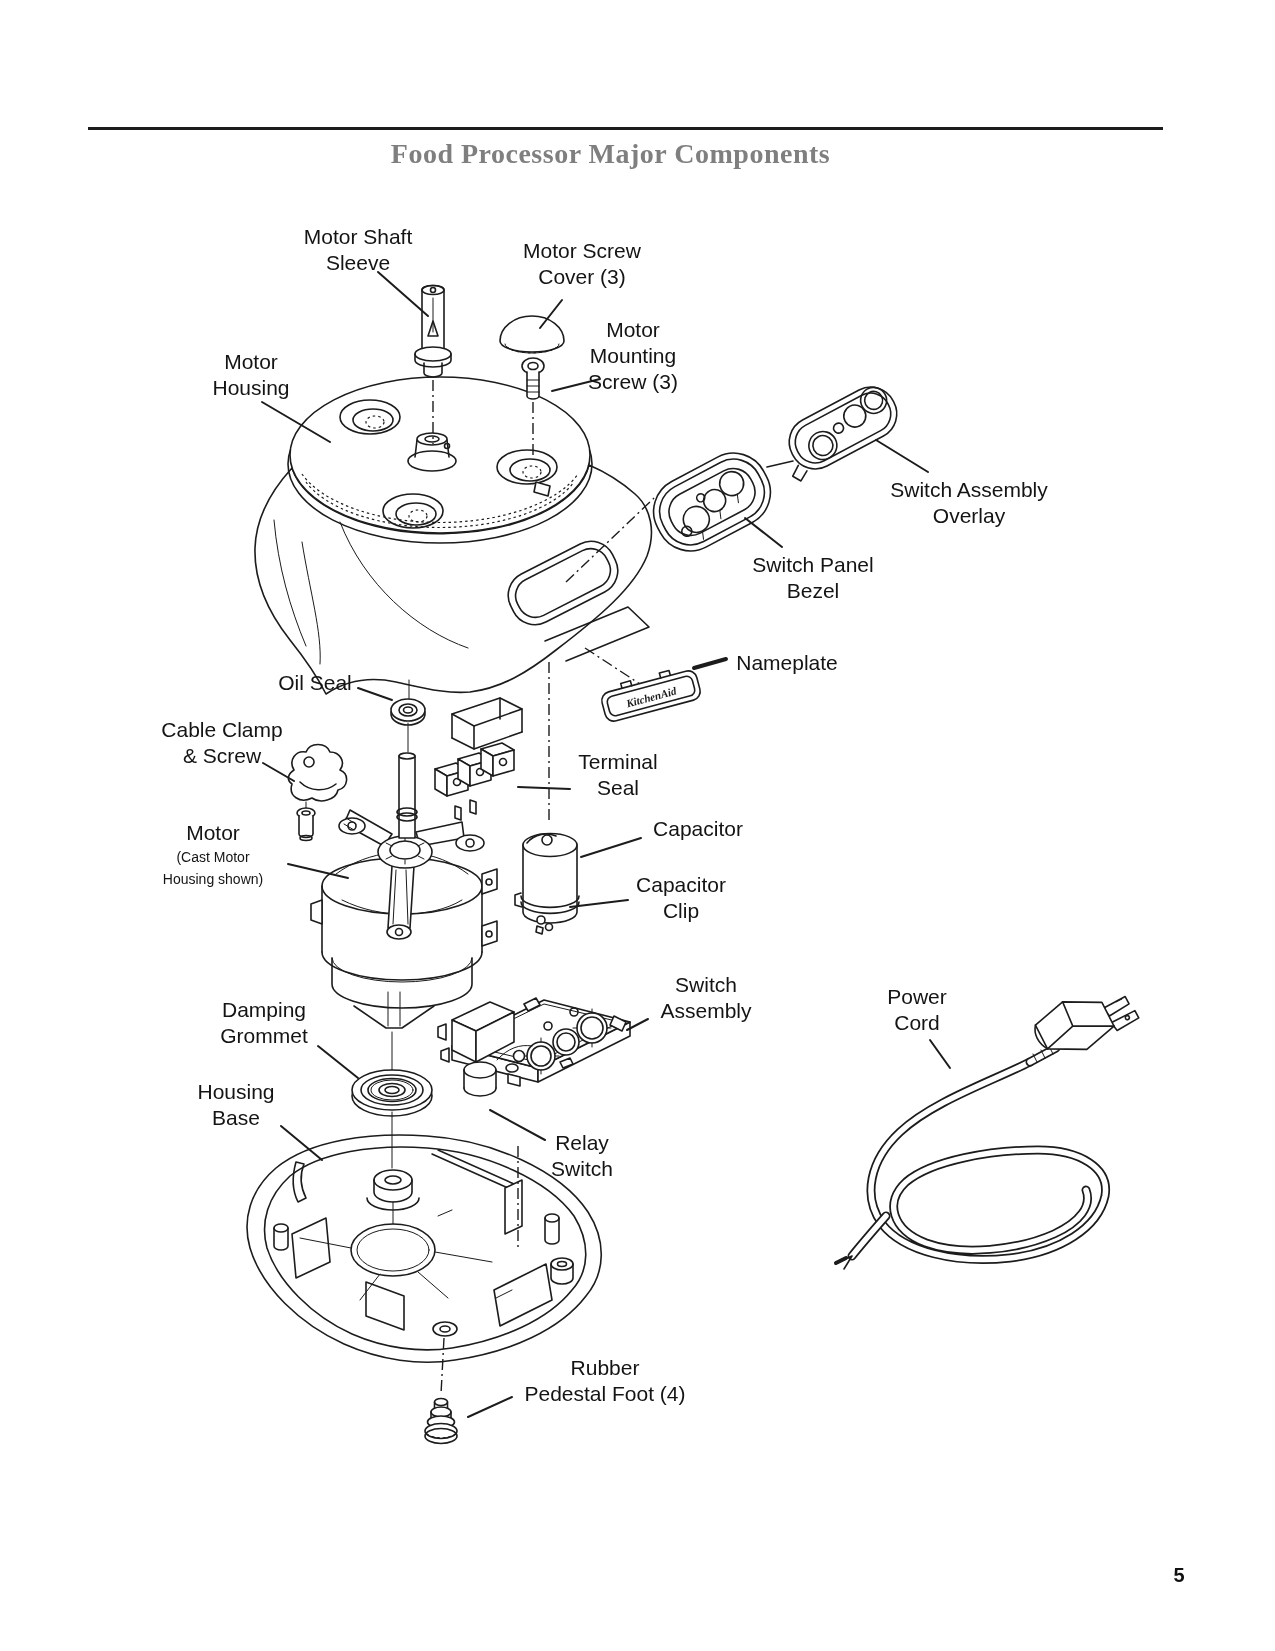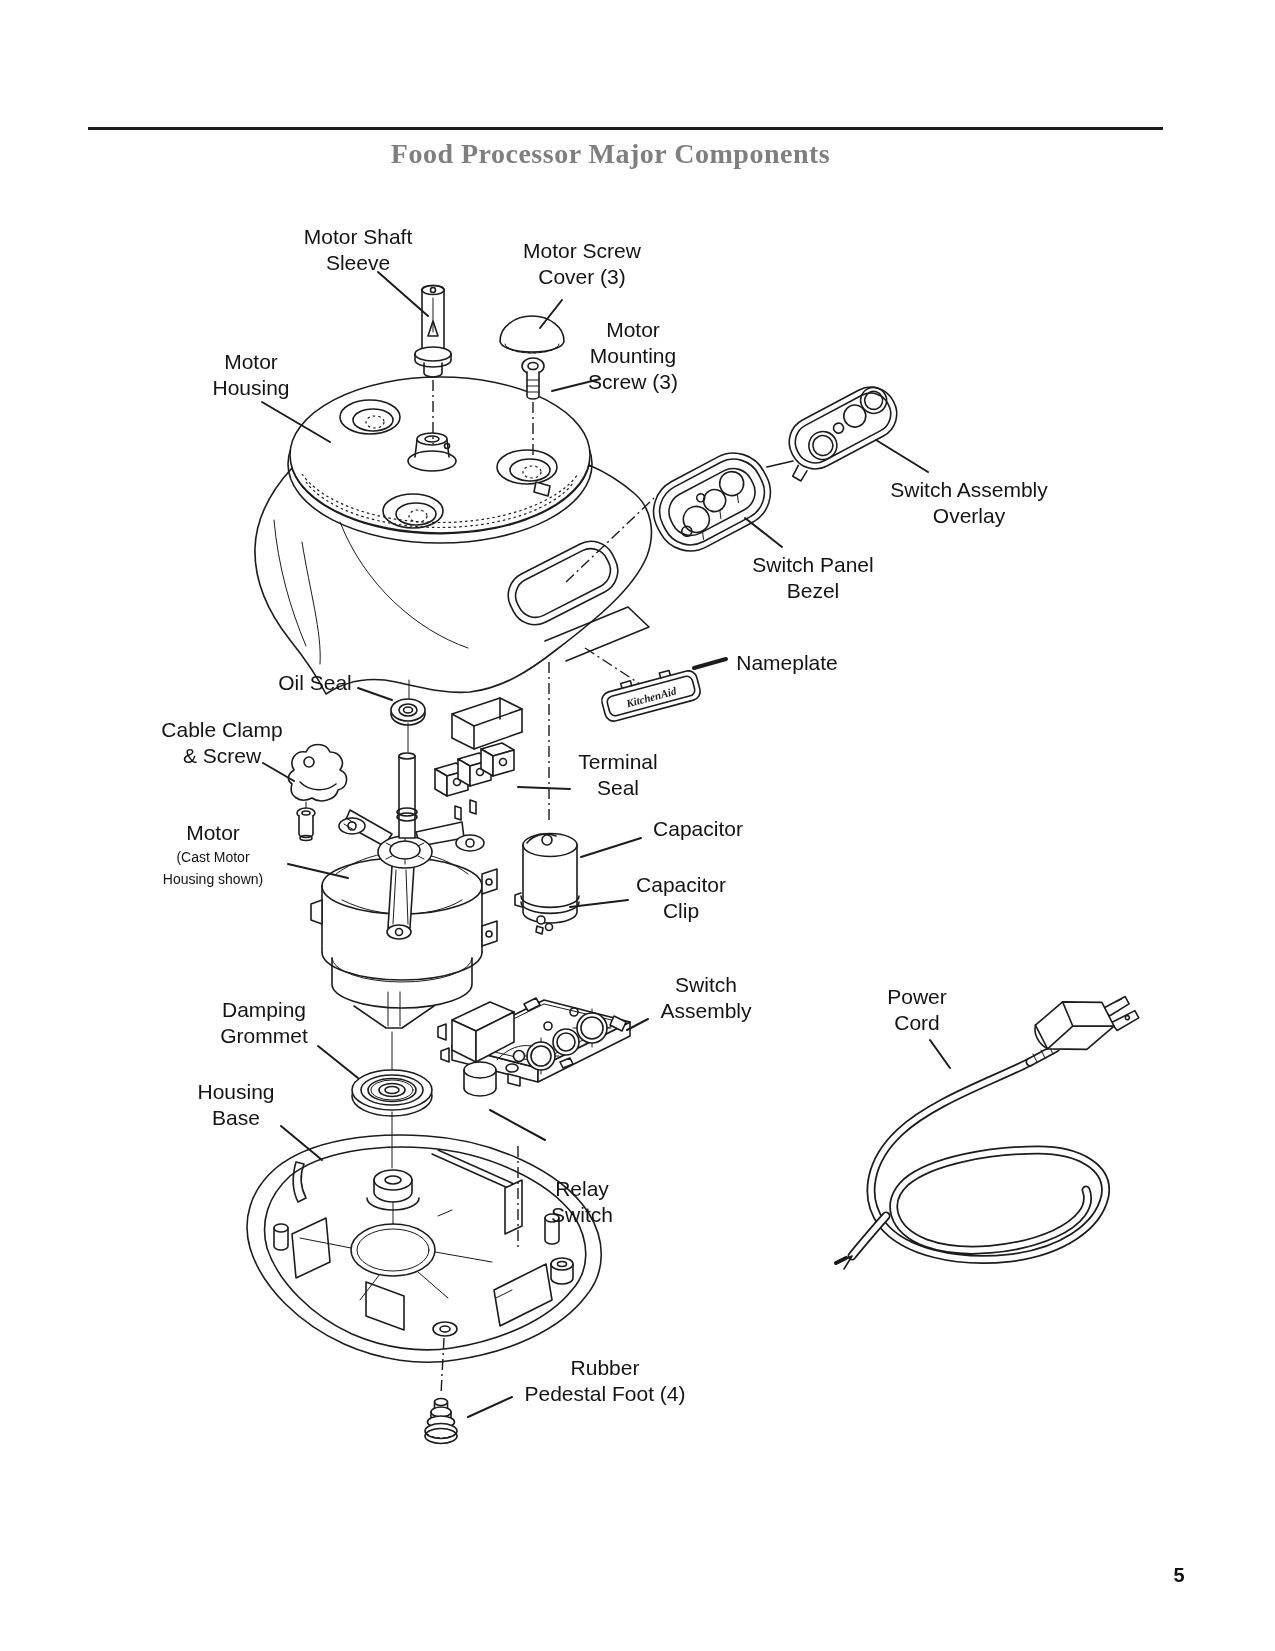--- a/index.html
+++ b/index.html
@@ -454,21 +454,21 @@
     <div>Cord</div>
   </div>
   <div class="lbl" style="left:264px; top:997px">
     <div>Damping</div>
     <div>Grommet</div>
   </div>
   <div class="lbl" style="left:236px; top:1079px">
     <div>Housing</div>
     <div>Base</div>
   </div>
-  <div class="lbl" style="left:582px; top:1176px">
+  <div class="lbl" style="left:582px; top:1130px">
     <div>Relay</div>
     <div>Switch</div>
   </div>
   <div class="lbl" style="left:605px; top:1355px">
     <div>Rubber</div>
     <div>Pedestal Foot (4)</div>
   </div>
 
 </div>
 

